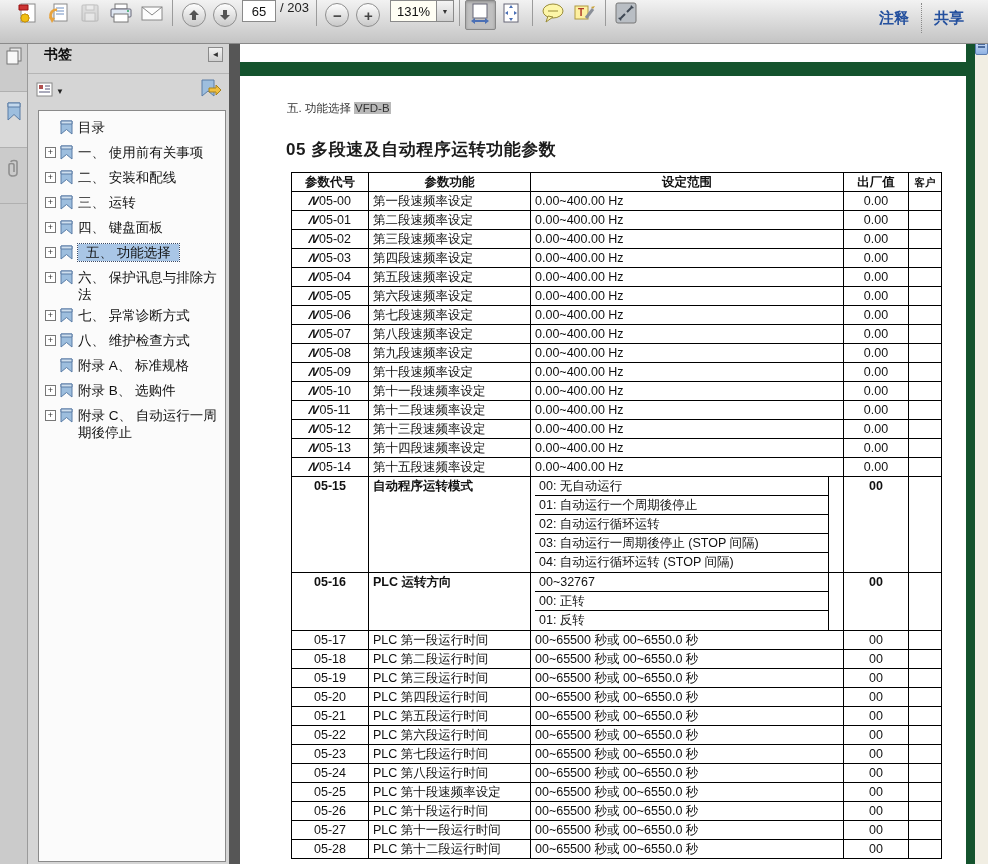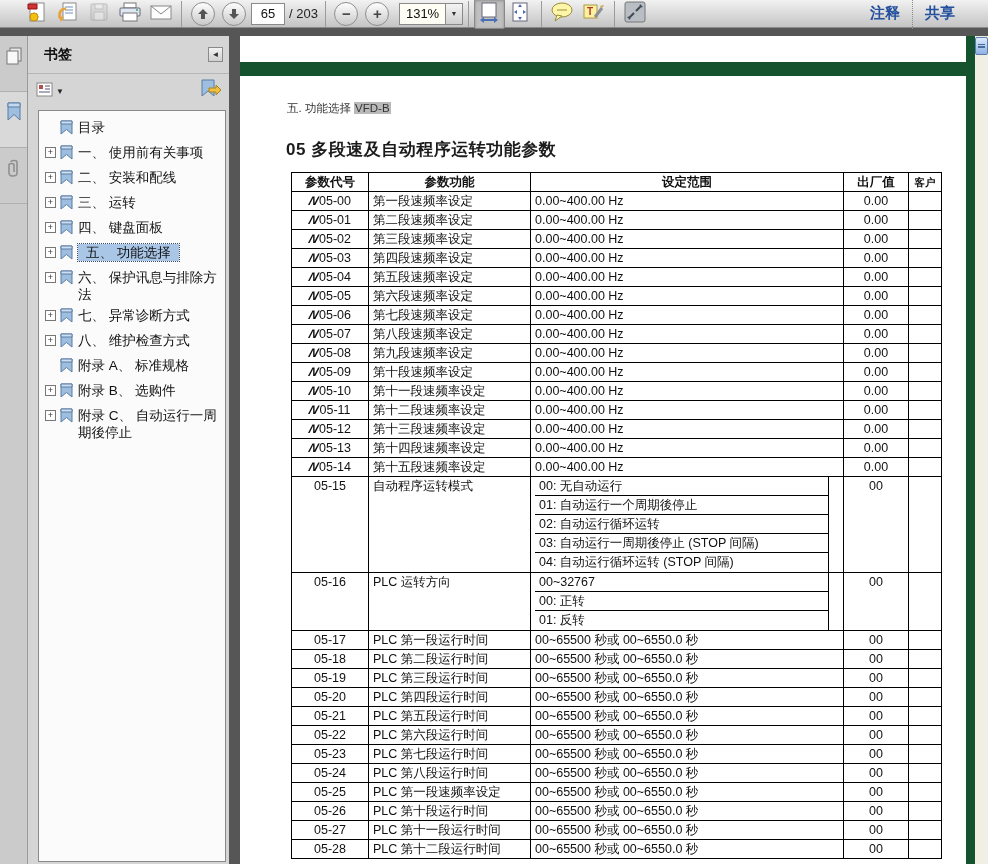--- a/index.html
+++ b/index.html
@@ -1,22 +1,22 @@
 <!DOCTYPE html>
 <html><head>
 <meta charset="utf-8">
 <style>
   * { margin:0; padding:0; box-sizing:border-box; }
   html,body { width:988px; height:864px; overflow:hidden;
     font-family:"Liberation Sans","DejaVu Sans",sans-serif; background:#565656; }
 
   
-  #toolbar { position:absolute; left:0; top:0; width:988px; height:28px;
+  #toolbar { position:absolute; left:0; top:0; width:988px; height:44px;
     background:linear-gradient(#f2f2f2,#d6d6d6 60%,#c4c4c4);
-    border-bottom:1px solid #8a8a8a; display:flex; align-items:center; padding:0 21px; z-index:5; }
+    border-bottom:1px solid #8a8a8a; display:flex; padding:0 12px; z-index:5; }
   .tbtn { width:31px; height:30px; display:flex; align-items:center; justify-content:center; border:1px solid transparent; }
   .tbtn.pressed { background:#c0c0c0; border:1px solid #888; border-radius:2px; box-shadow:inset 0 1px 3px rgba(0,0,0,.25); }
   .tbtn.disabled { opacity:.45; }
   .sep { width:1px; height:26px; background:#9b9b9b; margin:0 5px; }
   .circle { width:24px; height:24px; border-radius:50%;
     background:linear-gradient(#fefefe,#c9c9c9); border:1px solid #8f8f8f;
     display:flex; align-items:center; justify-content:center; }
   .circle svg { display:block; }
   .pgbox { width:34px; height:22px; border:1px solid #8a8a8a; background:#fff;
     font-size:13px; text-align:center; color:#111; margin:0 4px 0 2px; }
@@ -74,21 +74,21 @@
   
   #ptable { position:absolute; left:51px; top:96px; border-collapse:collapse; table-layout:fixed; }
   #ptable col.c0{width:77px} #ptable col.c1{width:162px} #ptable col.c2{width:313px}
   #ptable col.c3{width:65px} #ptable col.c4{width:33px}
   #ptable td, #ptable th { border:1px solid #000; font-size:12.5px; color:#111;
     height:19px; line-height:18px; padding:0 4px; overflow:hidden; white-space:nowrap; }
   #ptable th { font-weight:bold; text-align:center; }
   #ptable th.small { font-size:10.5px; padding:0 1px; }
   td.code { text-align:center; }
   td.def  { text-align:center; }
-  td.blocktop { vertical-align:top; }
+  td.blocktop { vertical-align:top;font-weight:bold; }
   td.p0 { padding:0; vertical-align:top; }
   .optbox { margin-right:10px; }
   .opt { height:19px; line-height:18px; padding:0 4px; border-right:1px solid #000;
     border-bottom:1px solid #000; white-space:nowrap; overflow:hidden; }
   .opt:last-child { border-bottom:none; }
   .flag { display:inline-block; font-style:italic; font-weight:bold; transform:skewX(-18deg); margin-right:1px; }
 </style>
 </head>
 <body>
 
@@ -566,21 +566,21 @@
           </tr>
           <tr>
             <td class="code">05-24</td>
             <td class="">PLC 第八段运行时间</td>
             <td>00~65500 秒或 00~6550.0 秒</td>
             <td class="def">00</td>
             <td></td>
           </tr>
           <tr>
             <td class="code">05-25</td>
-            <td class="">PLC 第一段速频率设定</td>
+            <td class="">PLC 第十段速频率设定</td>
             <td>00~65500 秒或 00~6550.0 秒</td>
             <td class="def">00</td>
             <td></td>
           </tr>
           <tr>
             <td class="code">05-26</td>
             <td class="">PLC 第十段运行时间</td>
             <td>00~65500 秒或 00~6550.0 秒</td>
             <td class="def">00</td>
             <td></td>

